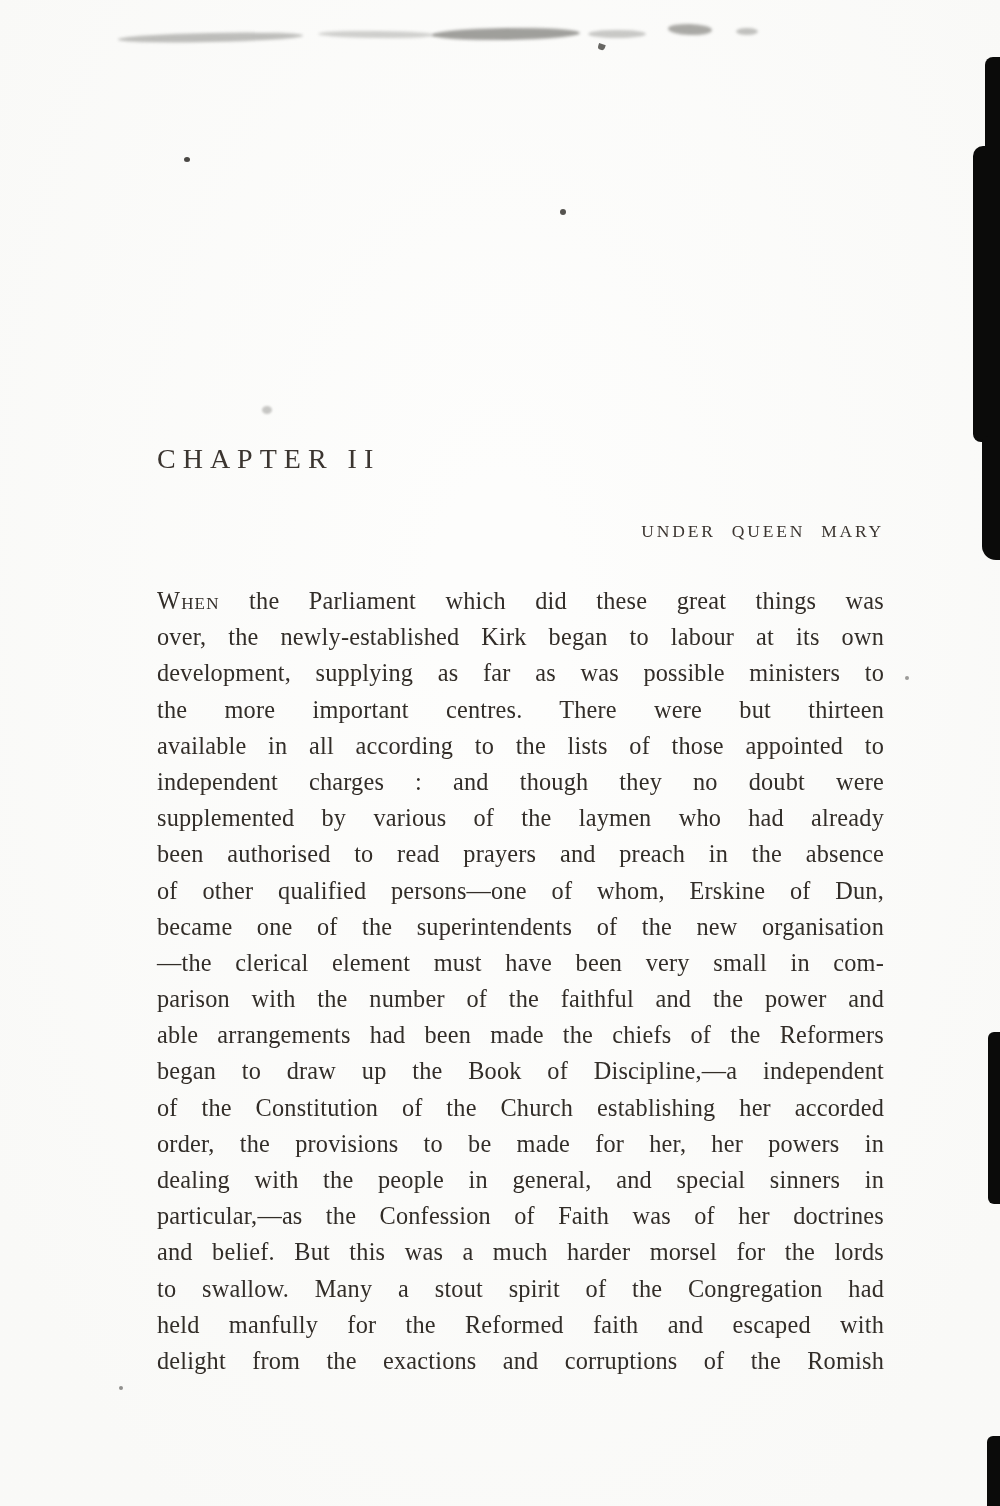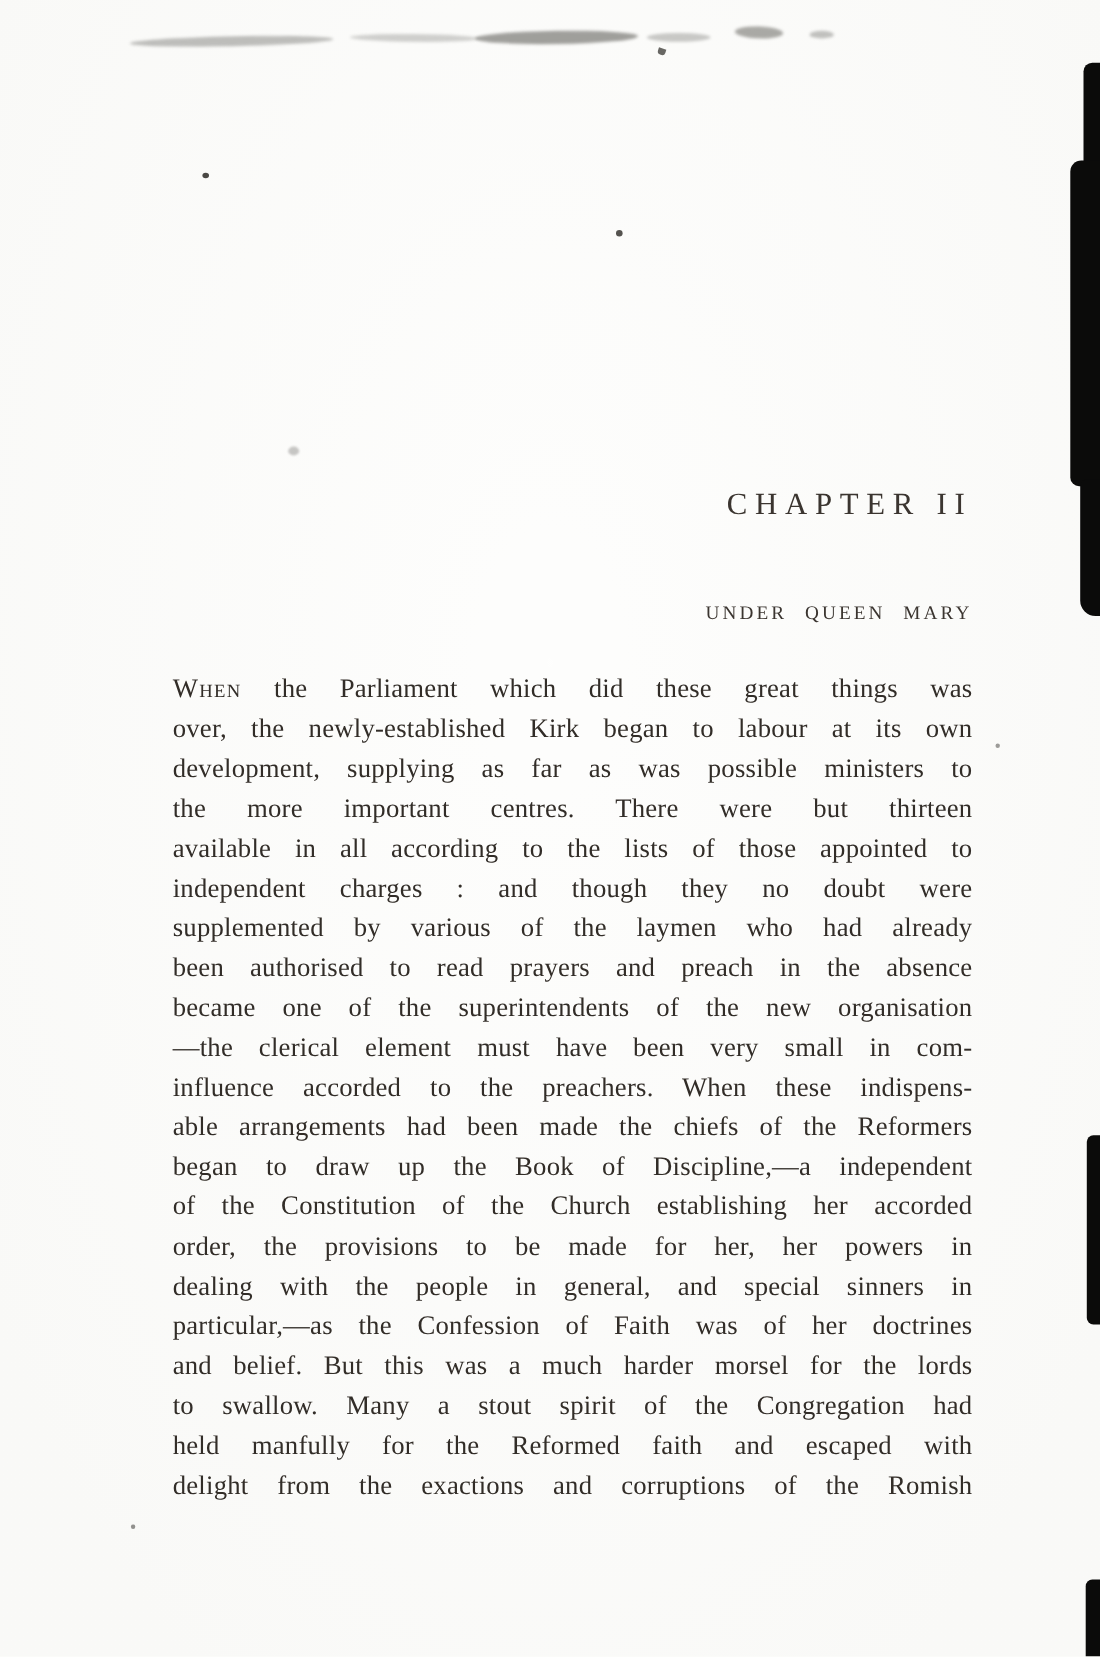--- a/index.html
+++ b/index.html
@@ -22,22 +22,22 @@
 
   
   .text-column {
     position: absolute;
     left: 157px;
     top: 443px;
     width: 727px;
     color: var(--ink, #322d28);
   }
   .chapter-heading {
-    margin: 0 0 72px 0;
-    text-align: right;
+    margin: 0 0 46px 0;
+    text-align: left;
     font-size: 28px;
     font-weight: 400;
     letter-spacing: 7px;
     color: #3b3530;
   }
   .section-heading {
     margin: 0 0 41px 0;
     text-align: right;
     font-size: 17.5px;
     font-weight: 400;
@@ -123,23 +123,24 @@
         <span>the Parliament which did these great things was</span>
       </div>
       <div id="body-lines">
           <div class="line">over, the newly-established Kirk began to labour at its own</div>
           <div class="line">development, supplying as far as was possible ministers to</div>
           <div class="line">the more important centres.  There were but thirteen</div>
           <div class="line">available in all according to the lists of those appointed to</div>
           <div class="line">independent charges : and though they no doubt were</div>
           <div class="line">supplemented by various of the laymen who had already</div>
           <div class="line">been authorised to read prayers and preach in the absence</div>
+          <div class="line">of other qualified persons—one of whom, Erskine of Dun,</div>
           <div class="line">became one of the superintendents of the new organisation</div>
           <div class="line">—the clerical element must have been very small in com-</div>
-          <div class="line">influence accorded to the preachers.  When these indispens-</div>
+          <div class="line">parison with the number of the faithful and the power and</div>
           <div class="line">able arrangements had been made the chiefs of the Reformers</div>
           <div class="line">began to draw up the Book of Discipline,—a independent</div>
           <div class="line">of the Constitution of the Church establishing her accorded</div>
           <div class="line">order, the provisions to be made for her, her powers in</div>
           <div class="line">dealing with the people in general, and special sinners in</div>
           <div class="line">particular,—as the Confession of Faith was of her doctrines</div>
           <div class="line">and belief.  But this was a much harder morsel for the lords</div>
           <div class="line">to swallow.  Many a stout spirit of the Congregation had</div>
           <div class="line">held manfully for the Reformed faith and escaped with</div>
           <div class="line">delight from the exactions and corruptions of the Romish</div>

